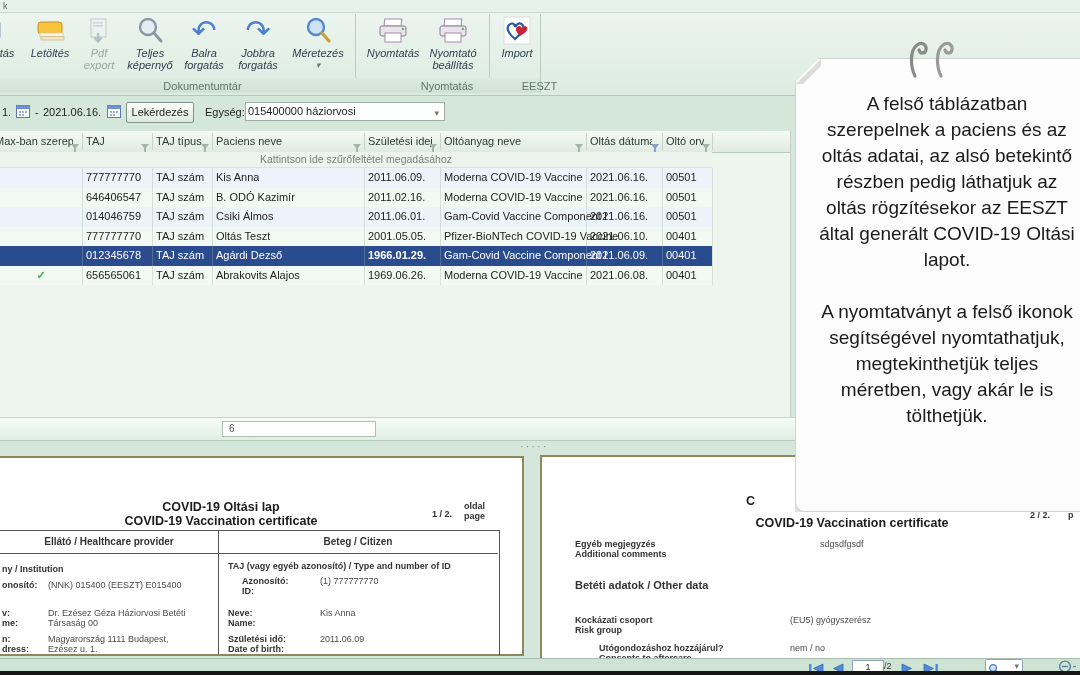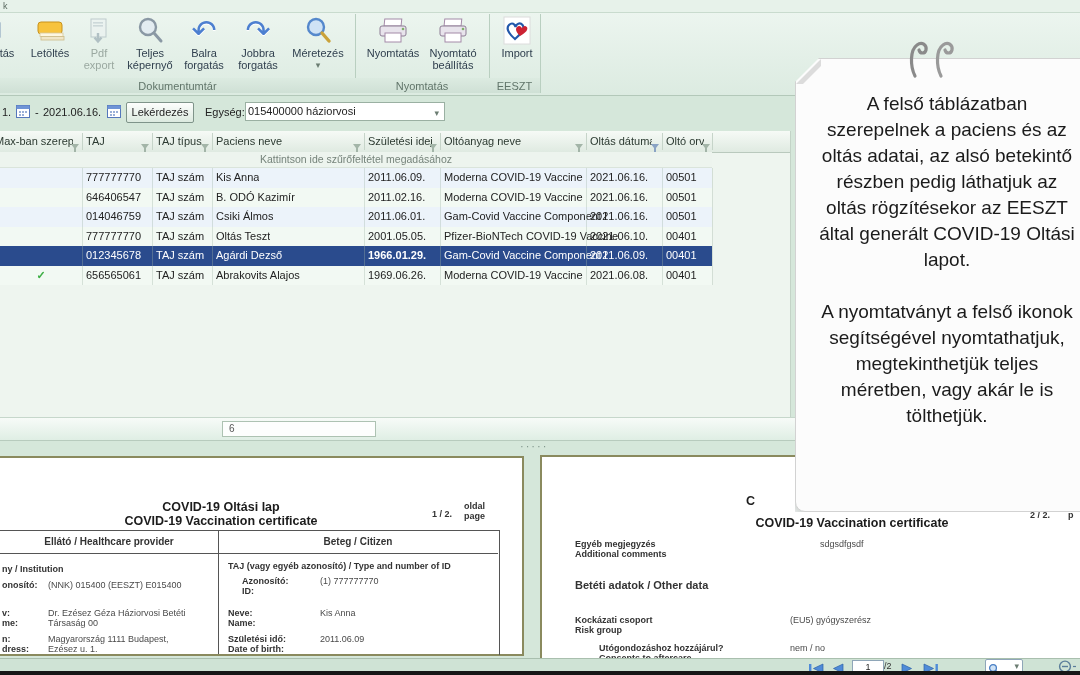--- a/index.html
+++ b/index.html
@@ -6,24 +6,24 @@
   .screen{position:relative;width:1080px;height:675px;overflow:hidden;
     background:#d5e7da;font-family:"Liberation Sans",sans-serif;color:#222;}
   .abs{position:absolute;}
   
   .titlebar{left:0;top:0;width:1080px;height:12px;background:#e7f2ea;border-bottom:1px solid #c9dbce;
     font-size:9px;color:#5a6a60;padding-left:3px;line-height:12px;}
   .ribbon{left:0;top:13px;width:1080px;height:82px;background:linear-gradient(#ecf5ef,#dcebe1);
     border-bottom:1px solid #b3c8b9;}
   .rgroupbox{top:1px;height:79px;border-right:1px solid #b9cfc0;}
   .rlabelstrip{left:0;top:65px;width:540px;height:15px;background:linear-gradient(#dcebe1,#cfe0d5);}
-  .rgrouplabel{font-size:11px;color:#61756a;text-align:center;top:66px;height:14px;line-height:14px;}
+  .rgrouplabel{font-size:11px;color:#61756a;text-align:center;top:66px;height:14px;line-height:14px;padding-left:25px;}
   .rbtn{top:2px;width:54px;height:62px;display:flex;flex-direction:column;align-items:center;cursor:default;}
   .rbtn .ric{height:32px;display:flex;align-items:center;justify-content:center;}
-  .rlab{font-size:11px;line-height:12px;color:#31404f;text-align:center;white-space:nowrap;}
+  .rlab{font-size:11px;line-height:12px;color:#31404f;text-align:center;white-space:nowrap;font-style:italic;}
   .disabled .rlab{color:#9aa8a0;}
   .rotglyph{font-size:30px;line-height:30px;color:#4c7fd0;text-shadow:0 1px 0 #fff;}
   
   .flt{font-size:11px;color:#222;}
   .btn{background:linear-gradient(#fdfefd,#dceadf);border:1px solid #7f948a;border-radius:2px;
     font-size:11px;text-align:center;line-height:18px;color:#222;}
   .combo{background:#fff;border:1px solid #9ab0a2;font-size:11px;line-height:16px;padding-left:2px;color:#222;}
   .ddarrow{color:#6b7d72;font-size:9px;}
   
   .gridpane{left:0;top:131px;width:790px;height:286px;background:#eef5ef;border-right:1px solid #c3d3c7;}

